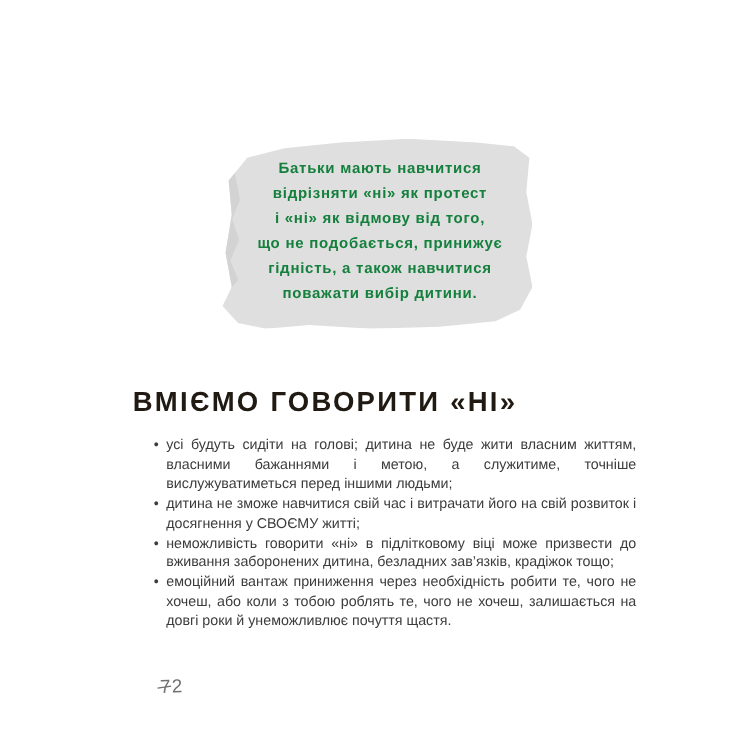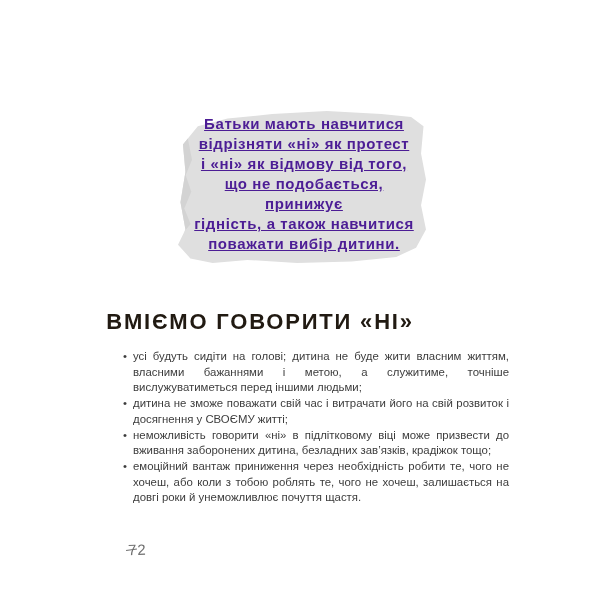--- a/index.html
+++ b/index.html
@@ -32,26 +32,25 @@
     position:absolute; left:0; top:18%;
     width:14px; height:64%;
     background:#d3d3d3;
     clip-path: polygon(0% 5%, 70% 0%, 100% 22%, 55% 38%, 95% 55%, 45% 72%, 90% 88%, 20% 100%, 0% 80%);
   }
   .quote-text {
     position:absolute; inset:8px 12px 14px 16px;
     display:flex; align-items:center; justify-content:center;
     text-align:center;
     white-space:pre-line;
-    font-size:15px;
+    font-size:12px;
     line-height:20px;
     letter-spacing:0.6px;
     font-weight:bold;
-    color:#4c1d95;
-    text-decoration:underline;
+    color:#15803d;
   }
 
   
   .heading {
     position:absolute;
     left:0; top:309px; width:520px;
     margin:0;
     text-align:center;
     font-size:22px;
     font-weight:bold;
@@ -113,21 +112,21 @@
   <h1 class="heading">ВМІЄМО ГОВОРИТИ «НІ»</h1>
 
   <div class="body-text">
     <ul class="bullet-list">
       <li>
         <span class="dot">•</span>
         <span>усі будуть сидіти на голові; дитина не буде жити власним життям, власними бажаннями і метою, а служитиме, точніше вислужуватиметься перед іншими людьми;</span>
       </li>
       <li>
         <span class="dot">•</span>
-        <span>дитина не зможе поважати свій час і витрачати його на свій розвиток і досягнення у СВОЄМУ житті;</span>
+        <span>дитина не зможе навчитися свій час і витрачати його на свій розвиток і досягнення у СВОЄМУ житті;</span>
       </li>
       <li>
         <span class="dot">•</span>
         <span>неможливість говорити «ні» в підлітковому віці може призвести до вживання заборонених дитина, безладних зав’язків, крадіжок тощо;</span>
       </li>
       <li>
         <span class="dot">•</span>
         <span>емоційний вантаж приниження через необхідність робити те, чого не хочеш, або коли з тобою роблять те, чого не хочеш, залишається на довгі роки й унеможливлює почуття щастя.</span>
       </li>
     </ul>

